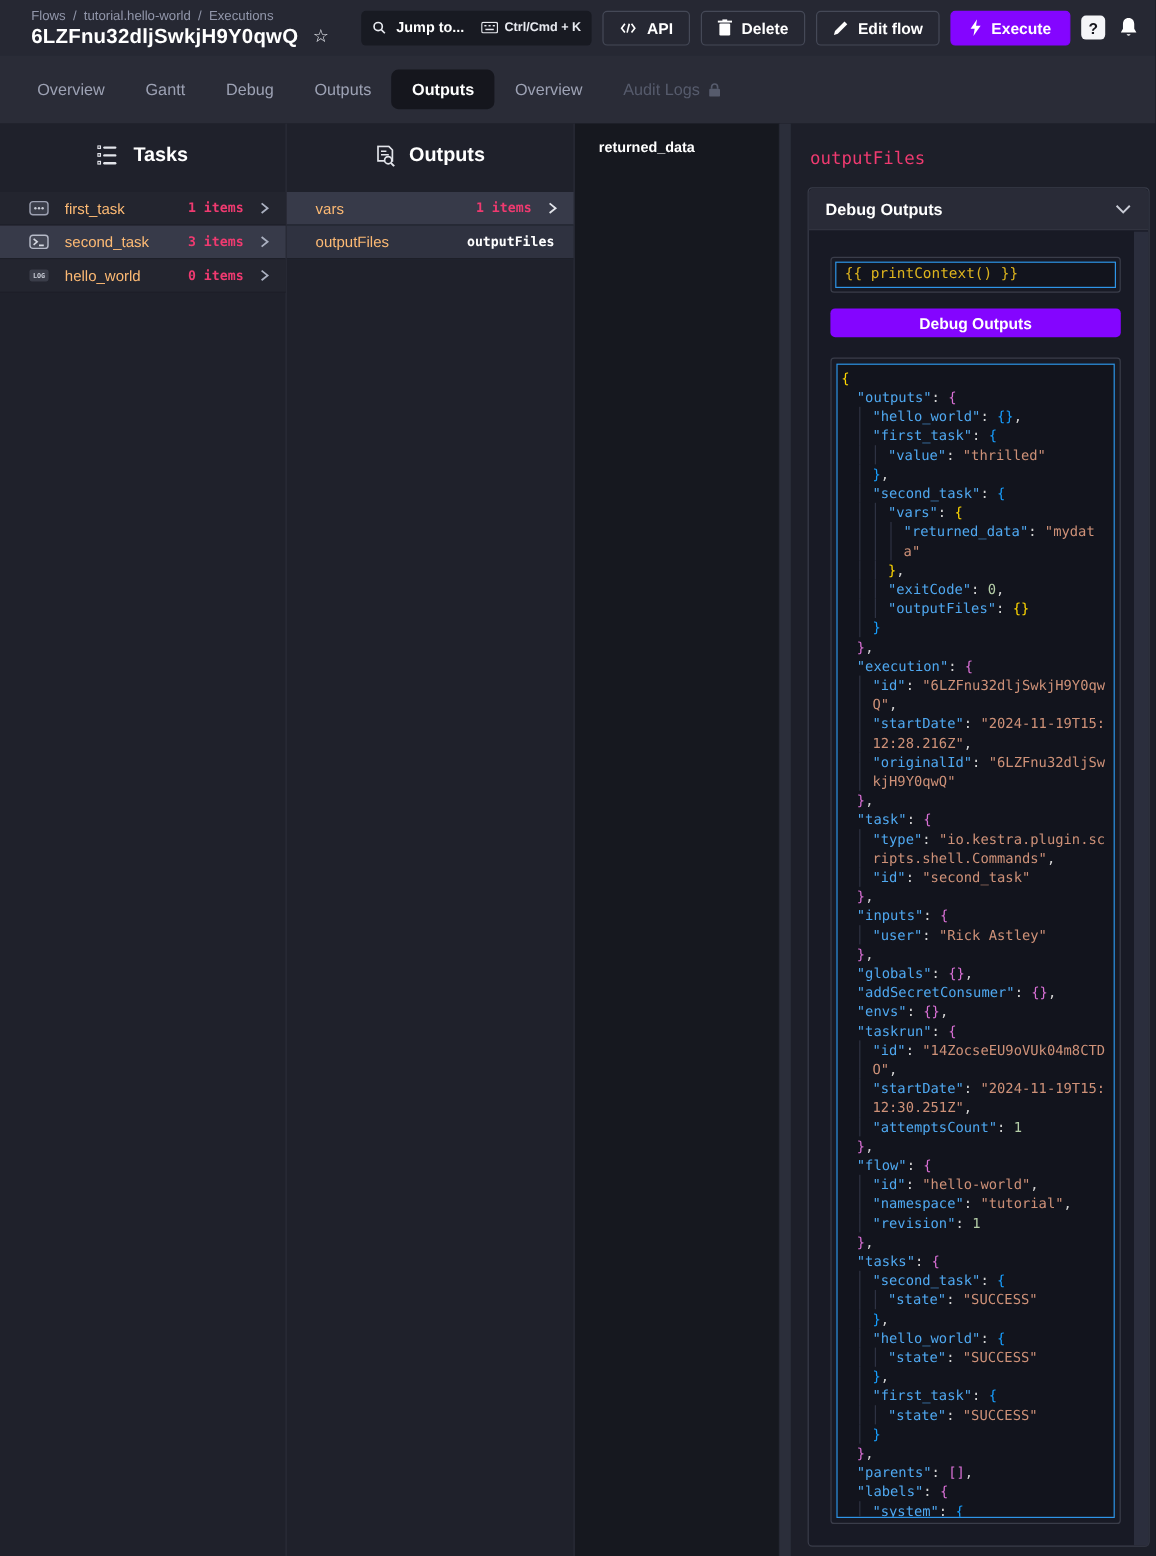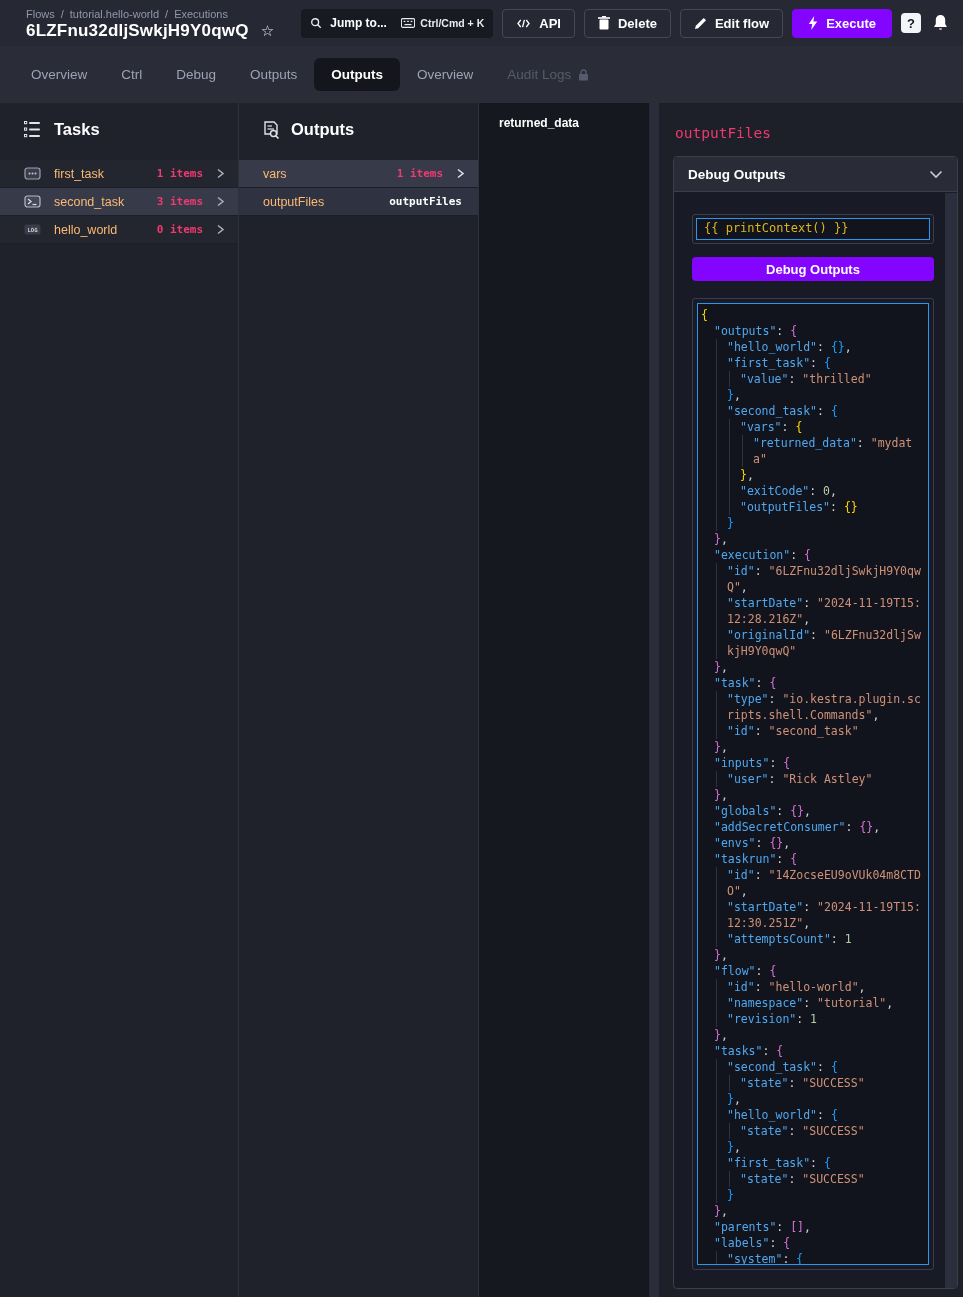--- a/index.html
+++ b/index.html
@@ -38,21 +38,21 @@
 
   
   .main { display:flex; height:1194px; }
   .col-tasks { width:239px; background:#1f212b; border-right:1px solid #2e303c; }
   .col-outputs { width:240px; background:#1f212b; border-right:1px solid #2e303c; }
   .col-preview { width:171px; background:#16181f; border-right:1px solid #262834; padding:13px 20px; }
   .col-debug { flex:1; background:#1d1f29; position:relative; padding:14px 5px 0 23px; }
   .gutter { position:absolute; left:0; top:0; bottom:0; width:9px; background:#2b2e3a; cursor:col-resize; }
 
   .panel-header { padding:17px 24px 12px 24px; display:flex; align-items:center; gap:11px;
-    font-size:16.5px; font-weight:bold; }
+    font-size:16.5px; font-weight:bold;justify-content:center; }
   .rows { margin-top:9px; }
   .row { height:28px; display:flex; align-items:center; padding:0 12px 0 24px;
     background:#23252f; border-bottom:1px solid #1d1f28; cursor:pointer; }
   .row.selected { background:#373a49; }
   .row.hovered { background:#2f3240; }
   .row.plain2 { background:#23252f; }
   .row .name { font-size:12.5px; font-weight:400; color:#fdba74; }
   .row .count { margin-left:auto; font-family:"DejaVu Sans Mono", monospace;
     font-size:11px; font-weight:bold; color:var(--pink); margin-right:12px; }
   .row .count.nochev { margin-right:4px; }
@@ -177,21 +177,21 @@
         </svg>
     </div>
   </div>
 </div>
 
 <div class="tabbar">
   <div class="tab">
       <span>Overview</span>
     </div>
   <div class="tab">
-      <span>Ctrl</span>
+      <span>Gantt</span>
     </div>
   <div class="tab">
       <span>Debug</span>
     </div>
   <div class="tab">
       <span>Outputs</span>
     </div>
   <div class="tab active">
       <span>Outputs</span>
     </div>

